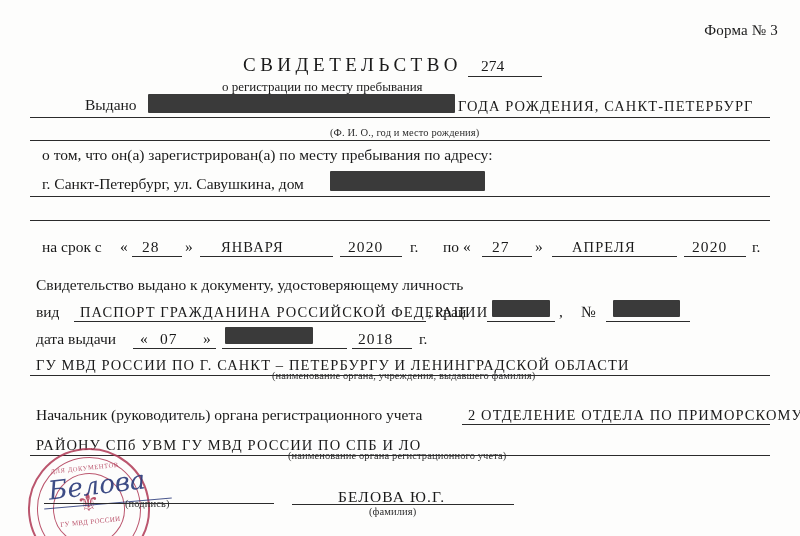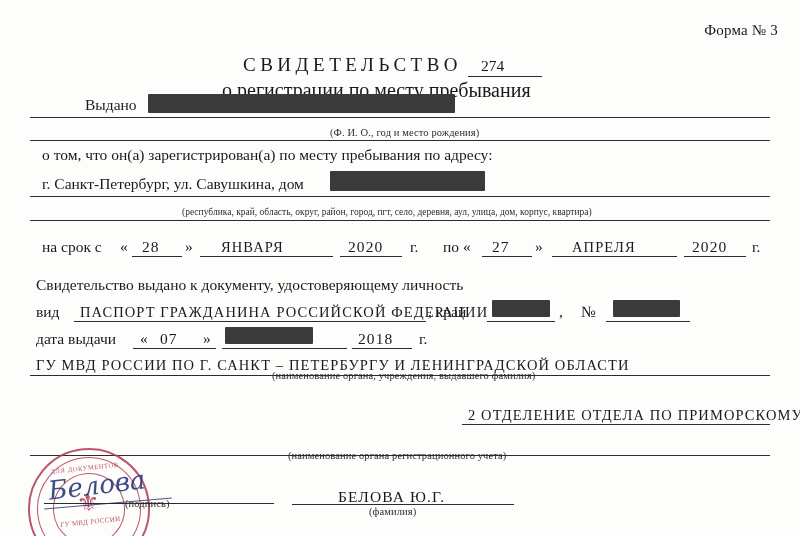--- a/index.html
+++ b/index.html
@@ -30,21 +30,21 @@
   .form-no {
     font-size: 15px;
     letter-spacing: .2px;
   }
   .title {
     font-size: 19px;
     letter-spacing: 4.5px;
     font-weight: 400;
   }
   .subtitle {
-    font-size: 20px;
+    font-size: 13px;
   }
   .body-txt {
     font-size: 15.5px;
   }
   .body-txt-sm {
     font-size: 14.5px;
   }
   .caption {
     font-size: 10.5px;
     color: #2d2d2d;
@@ -138,33 +138,33 @@
 
   <div class="txt title" style="left:243px; top:54px;">СВИДЕТЕЛЬСТВО</div>
 
   <div class="txt hand-num" style="left:481px; top:57px;">274</div>
   <div class="ln" style="left:468px; top:76px; width:74px;"></div>
 
   <div class="txt subtitle" style="left:222px; top:79px;">о регистрации по месту пребывания</div>
 
   <div class="txt body-txt" style="left:85px; top:96px;">Выдано</div>
   <div class="redact" style="left:148px; top:94px; width:307px; height:19px;"></div>
+  <div class="txt body-txt-sm spaced" style="left:458px; top:98px;">ГОДА РОЖДЕНИЯ, САНКТ-ПЕТЕРБУРГ</div>
   <div class="ln" style="left:30px; top:117px; width:740px;"></div>
 
   <div class="ln" style="left:30px; top:140px; width:740px;"></div>
   <div class="txt caption" style="left:330px; top:127px;">(Ф. И. О., год и место рождения)</div>
 
   <div class="txt body-txt" style="left:42px; top:146px;">о том, что он(а) зарегистрирован(а) по месту пребывания по адресу:</div>
 
   <div class="txt body-txt" style="left:42px; top:175px;">г. Санкт-Петербург, ул. Савушкина, дом</div>
   <div class="redact" style="left:330px; top:171px; width:155px; height:20px;"></div>
   <div class="ln" style="left:30px; top:196px; width:740px;"></div>
 
   <div class="ln" style="left:30px; top:220px; width:740px;"></div>
-  <div class="txt caption-sm" style="left:182px; top:207px;">(республика, край, область, округ, район, город, пгт, село, деревня, аул, улица, дом, корпус, квартира)</div>
 
   <div class="txt body-txt" style="left:42px; top:238px;">на срок с</div>
   <div class="txt body-txt" style="left:120px; top:238px;">«</div>
   <div class="txt body-txt spaced" style="left:142px; top:238px;">28</div>
   <div class="txt body-txt" style="left:185px; top:238px;">»</div>
   <div class="ln" style="left:132px; top:256px; width:50px;"></div>
 
   <div class="txt body-txt-sm spaced" style="left:221px; top:239px;">ЯНВАРЯ</div>
   <div class="ln" style="left:200px; top:256px; width:133px;"></div>
 
@@ -205,23 +205,25 @@
   <div class="redact" style="left:225px; top:327px; width:88px; height:17px;"></div>
   <div class="ln" style="left:222px; top:348px; width:125px;"></div>
   <div class="txt body-txt spaced" style="left:358px; top:330px;">2018</div>
   <div class="ln" style="left:352px; top:348px; width:60px;"></div>
   <div class="txt body-txt" style="left:419px; top:330px;">г.</div>
 
   <div class="txt body-txt-sm spaced" style="left:36px; top:357px;">ГУ  МВД  РОССИИ  ПО  Г. САНКТ – ПЕТЕРБУРГУ  И  ЛЕНИНГРАДСКОЙ ОБЛАСТИ</div>
   <div class="ln" style="left:30px; top:375px; width:740px;"></div>
   <div class="txt caption" style="left:272px; top:370px;">(наименование органа, учреждения, выдавшего фамилия)</div>
 
+  <div class="txt body-txt" style="left:36px; top:406px;">Начальник (руководитель) органа регистрационного учета</div>
   <div class="txt body-txt-sm spaced" style="left:468px; top:407px;">2 ОТДЕЛЕНИЕ ОТДЕЛА  ПО ПРИМОРСКОМУ</div>
   <div class="ln" style="left:462px; top:424px; width:308px;"></div>
 
+  <div class="txt body-txt-sm spaced" style="left:36px; top:437px;">РАЙОНУ СПб УВМ  ГУ  МВД  РОССИИ  ПО СПБ  И  ЛО</div>
   <div class="ln" style="left:30px; top:455px; width:740px;"></div>
   <div class="txt caption" style="left:288px; top:450px;">(наименование органа регистрационного учета)</div>
 
   <div class="stamp" style="left:28px; top:448px;">
     <div class="stamp-arc" style="top:14px;">ДЛЯ ДОКУМЕНТОВ</div>
     <div class="stamp-eagle">⚜</div>
     <div class="stamp-inner-txt" style="top:68px;">ГУ МВД РОССИИ</div>
 
   </div>
 

